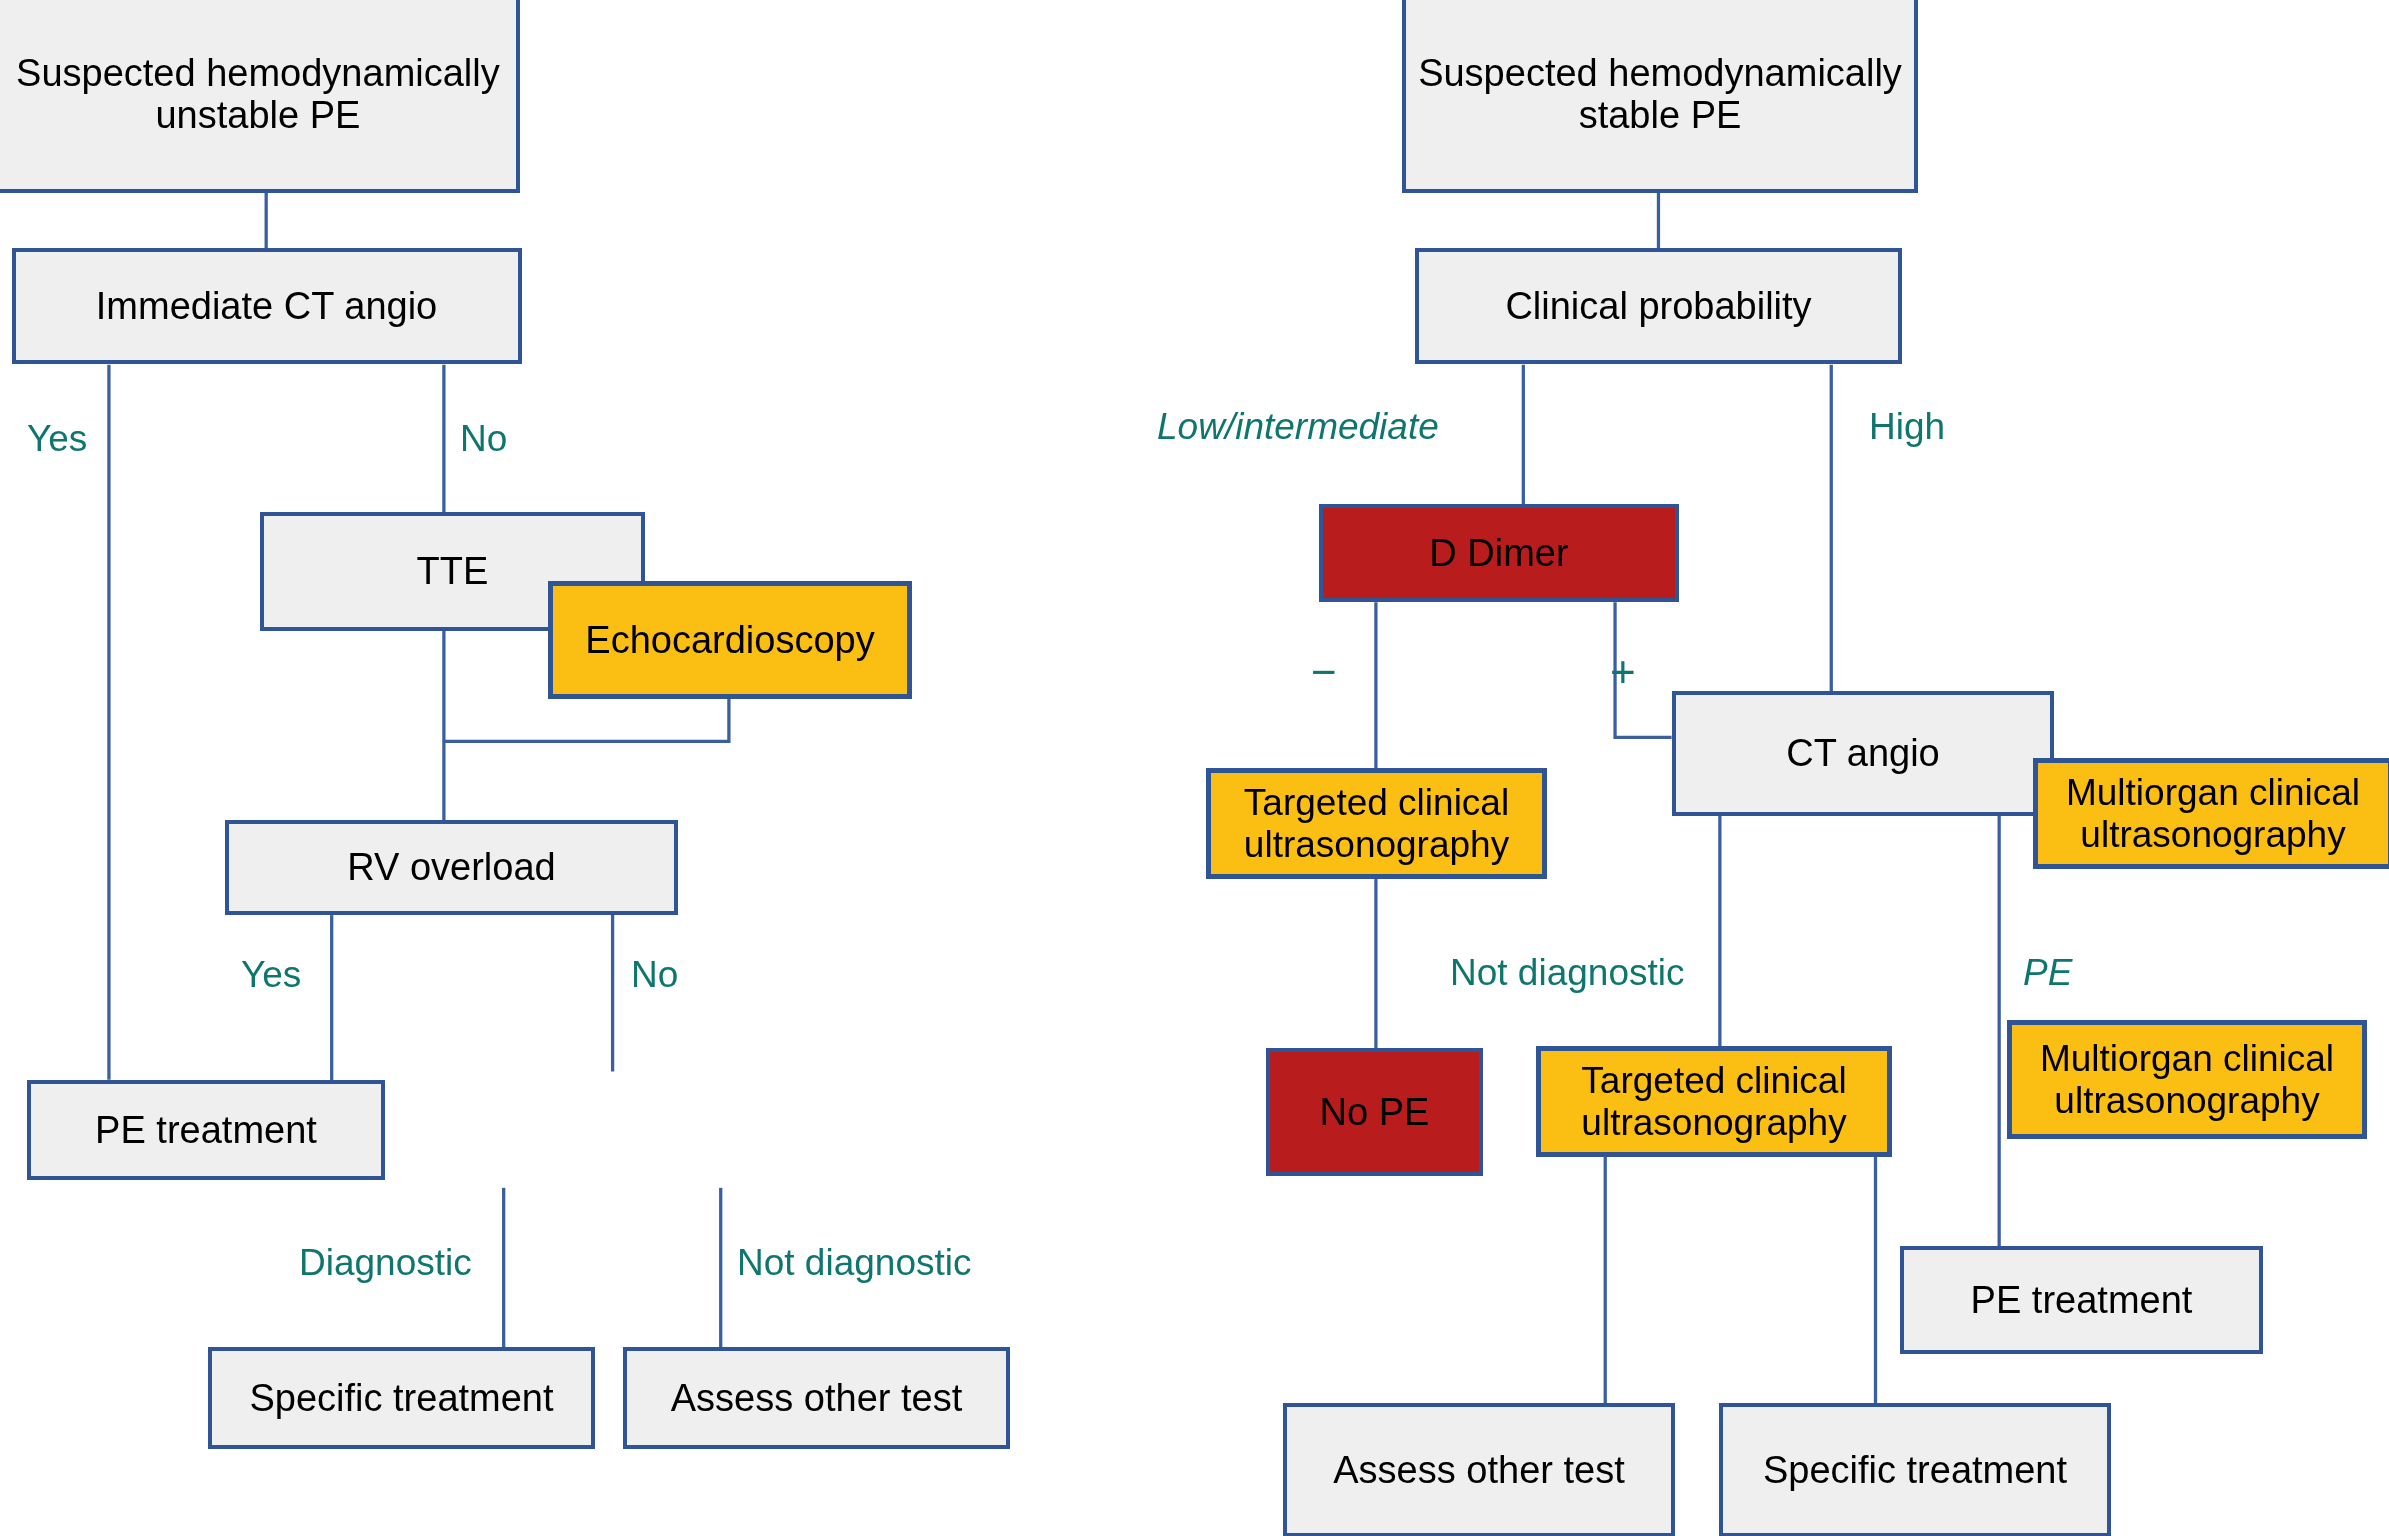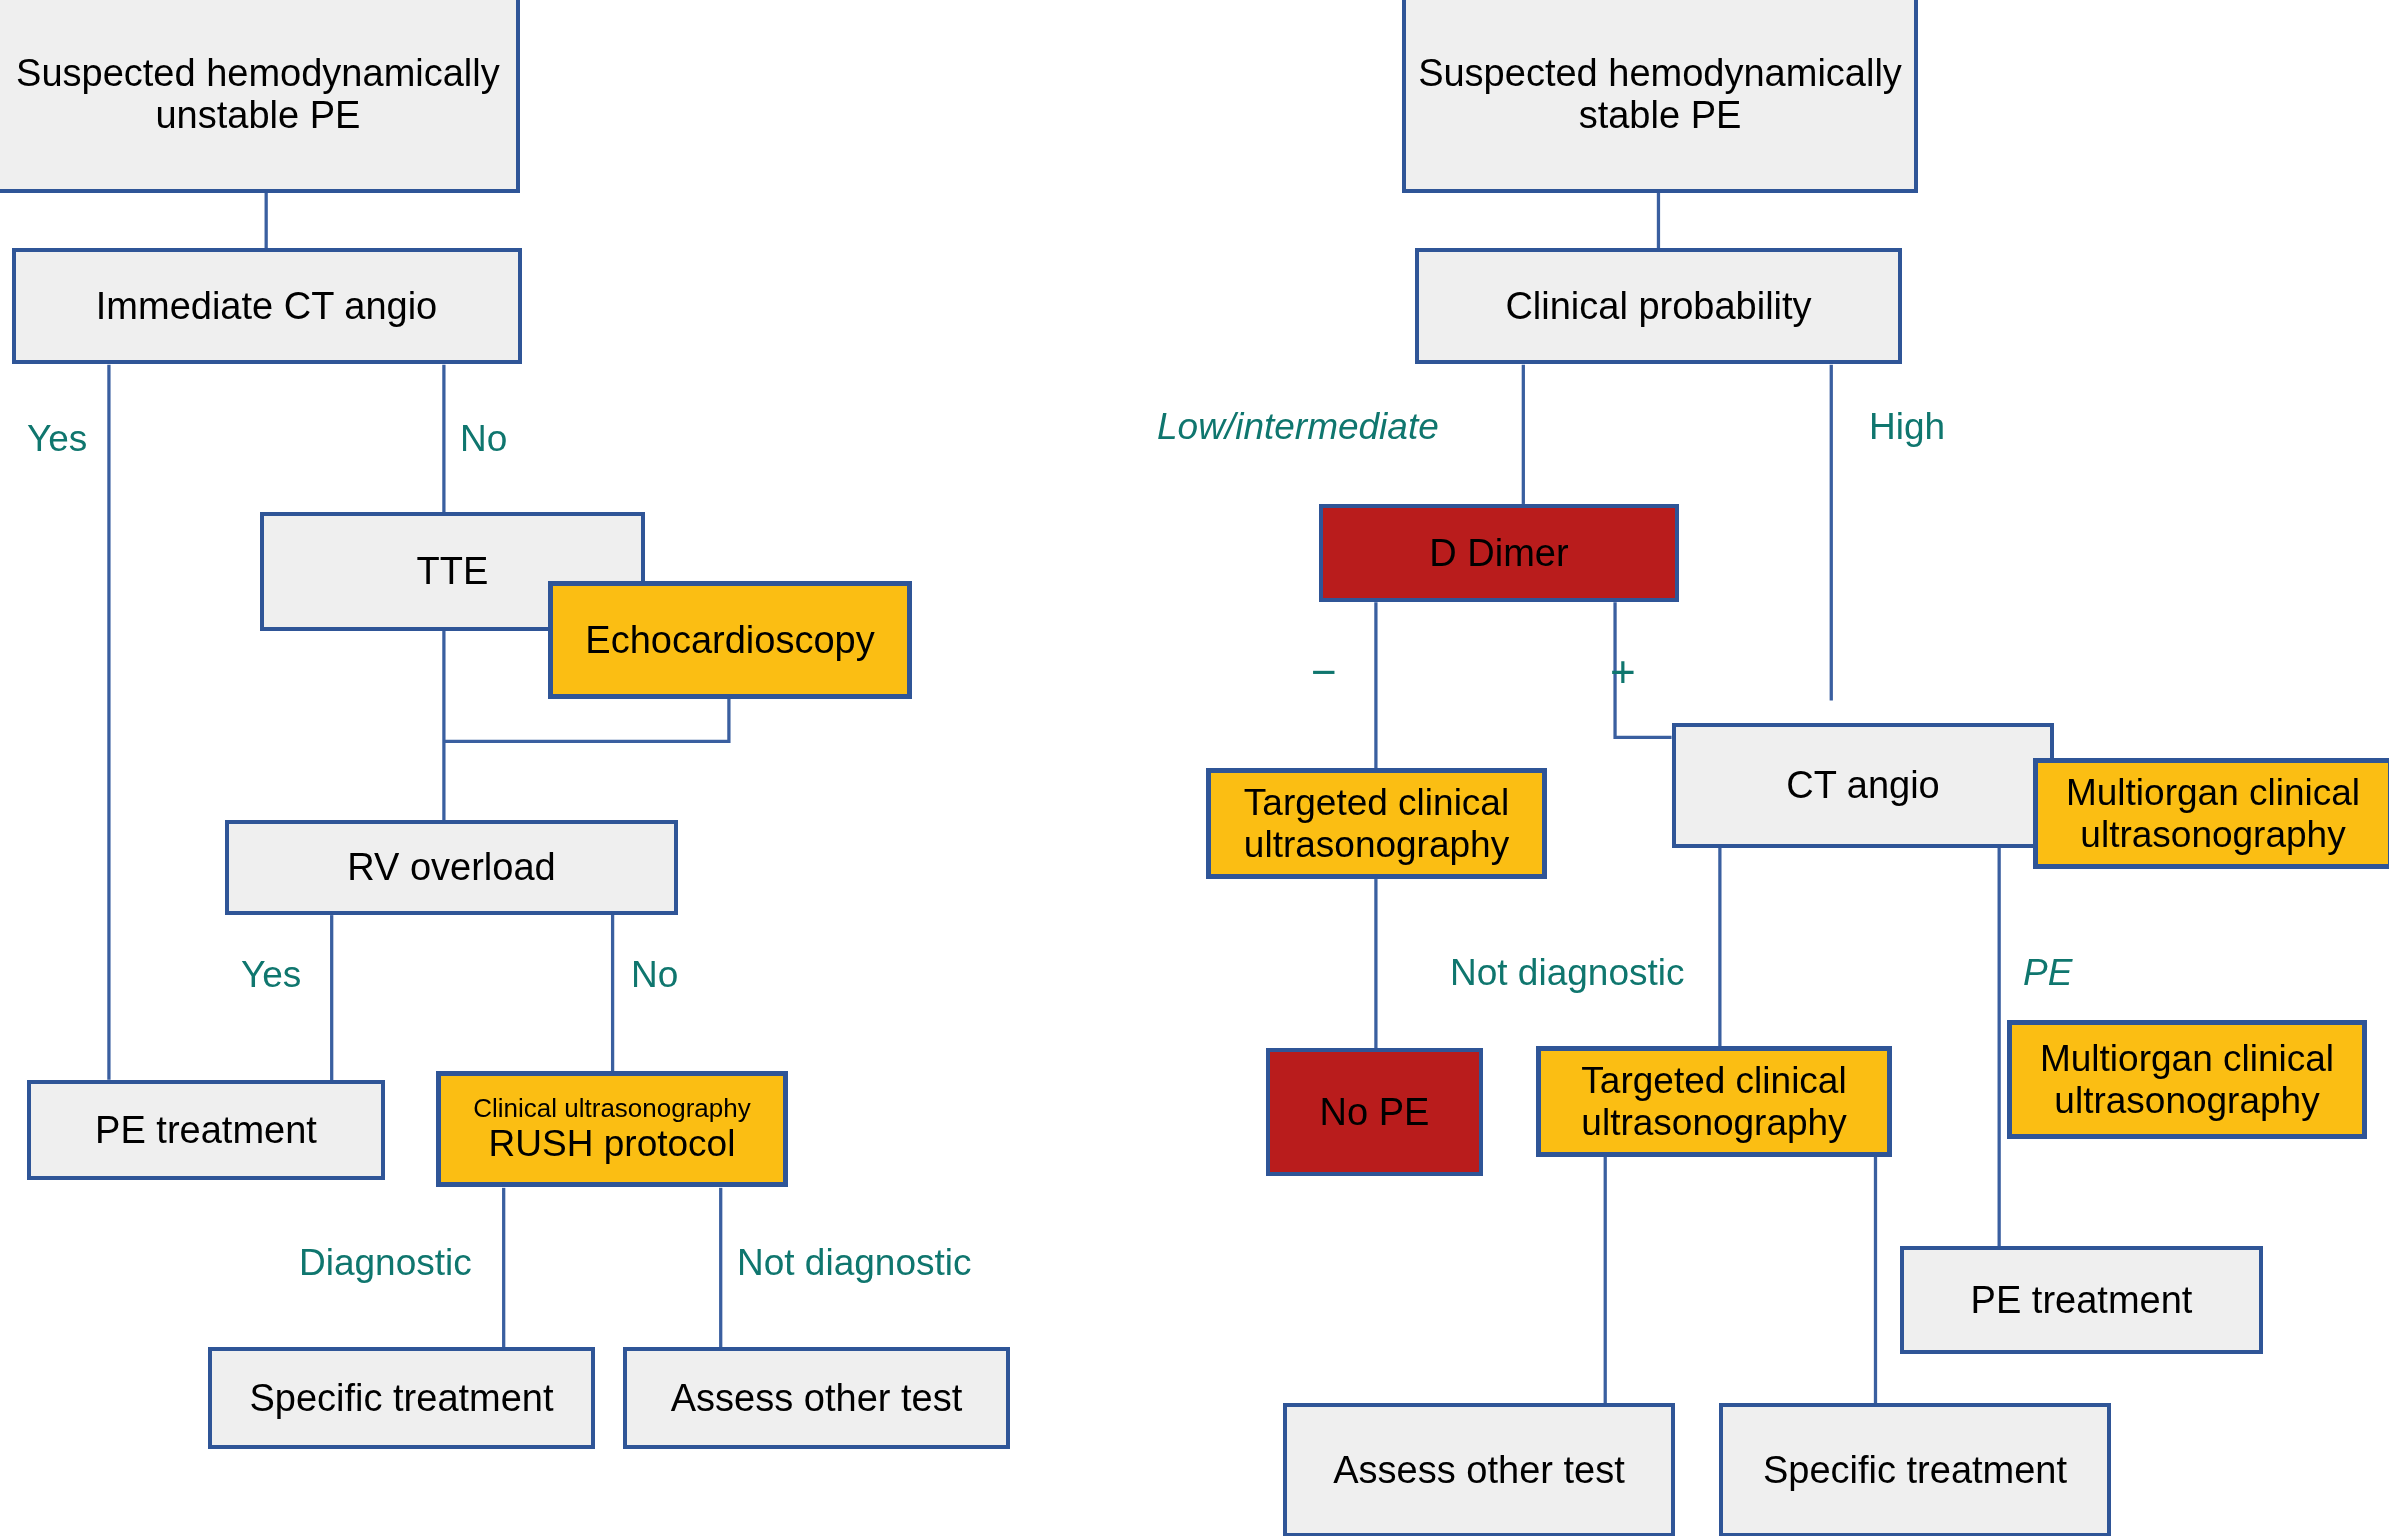--- a/index.html
+++ b/index.html
@@ -93,24 +93,20 @@
     <span>RV overload</span>
   </div>
 
   <span class="edgelabel" style="left:241px;top:954px;">Yes</span>
   <span class="edgelabel" style="left:631px;top:954px;">No</span>
 
   <div class="node gray t-lg" style="left:27px;top:1080px;width:358px;height:100px;">
     <span>PE treatment</span>
   </div>
 
-  <div class="node orange" style="left:436px;top:1071px;width:352px;height:116px;">
-    <span class="t-xs">Clinical ultrasonography</span>
-    <span class="t-md">RUSH protocol</span>
-  </div>
 
   <span class="edgelabel" style="left:299px;top:1242px;">Diagnostic</span>
   <span class="edgelabel" style="left:737px;top:1242px;">Not diagnostic</span>
 
   <div class="node gray t-lg" style="left:208px;top:1347px;width:387px;height:102px;">
     <span>Specific treatment</span>
   </div>
 
   <div class="node gray t-lg" style="left:623px;top:1347px;width:387px;height:102px;">
     <span>Assess other test</span>
@@ -132,21 +128,21 @@
   </div>
 
   <span class="edgelabel sign" style="left:1311px;top:647px;">−</span>
   <span class="edgelabel sign" style="left:1610px;top:647px;">+</span>
 
   <div class="node orange t-md" style="left:1206px;top:768px;width:341px;height:111px;">
     <span>Targeted clinical</span>
     <span>ultrasonography</span>
   </div>
 
-  <div class="node gray t-lg" style="left:1672px;top:691px;width:382px;height:125px;margin-top:32px;">
+  <div class="node gray t-lg" style="left:1672px;top:691px;width:382px;height:125px;">
     <span>CT angio</span>
   </div>
 
   <div class="node orange t-md" style="left:2033px;top:758px;width:360px;height:111px;z-index:4;">
     <span>Multiorgan clinical</span>
     <span>ultrasonography</span>
   </div>
 
   <span class="edgelabel" style="left:1450px;top:952px;">Not diagnostic</span>
   <span class="edgelabel" style="left:2023px;top:952px;font-style:italic;">PE</span>

